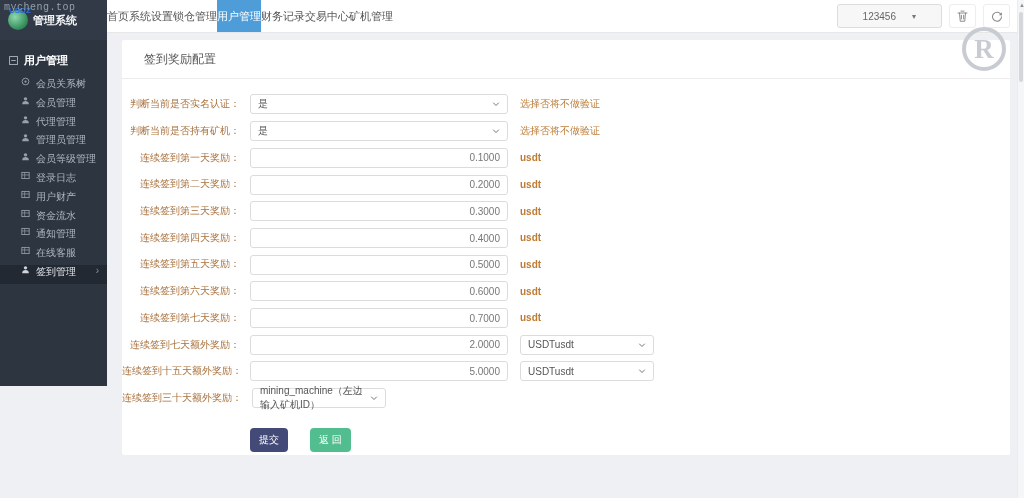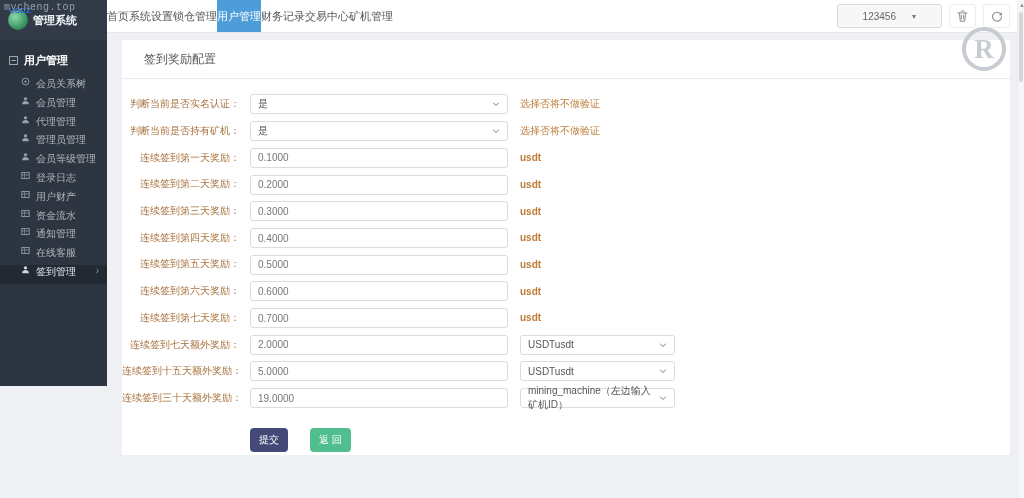--- a/index.html
+++ b/index.html
@@ -38,29 +38,29 @@
               color:#8a8a8a; display:flex; align-items:center; justify-content:center; cursor:pointer; }
   
   .main { position:absolute; left:107px; top:33px; right:0; bottom:0; background:#eef0f4; }
   .card { position:absolute; left:15px; right:14px; top:7px; height:415px; background:#fff; border-radius:2px; }
   .card-title { padding:11px 22px 10px; font-size:12px; color:#555; border-bottom:1px solid #ececec; }
   .rows { padding-top:12px; }
   .form-row { height:26.7px; display:flex; align-items:center; }
   .f-label { width:118px; flex:none; text-align:right; font-size:10px; color:#a8713d; white-space:nowrap; }
   .ctrl { margin-left:10px; width:258px; flex:none; }
   .txt-input { width:100%; height:20px; border:1px solid #dcdcdc; border-radius:3px;
-               font-size:10px; color:#777; padding:0 7px; outline:none; font-family:"Liberation Sans",sans-serif; }
+               font-size:10px; color:#777; padding:0 7px; outline:none; font-family:"Liberation Sans",sans-serif;text-align:right; }
   .sel { height:20px; border:1px solid #dcdcdc; border-radius:3px; background:#fff;
          display:flex; align-items:center; justify-content:space-between; padding:0 7px;
          font-size:10px; color:#555; cursor:pointer; }
   .sel .caret { color:#666; display:flex; }
   .right-col { margin-left:12px; font-size:10px; }
   .helper { color:#bd7c36;font-family:Liberation Serif, serif; }
   .unit { color:#bd7c36; font-weight:bold; }
-  .sel-small { width:155px; }
+  .sel-small { width:134px; }
   .btn-row { margin-top:17px; margin-left:128px; display:flex; gap:22px; }
   .btn { border:none; border-radius:4px; color:#fff; font-size:10px; padding:5px 9px; cursor:pointer;
          font-family:"Liberation Sans",sans-serif; }
   .btn-submit { background:#434a78; }
   .btn-back { background:#52bd8e; }
   
   .wm-domain { position:absolute; top:2px; left:4px; z-index:5; font-family:"Liberation Mono",monospace;
                font-size:10px; color:#93a0a8; letter-spacing:.5px; }
   .wm-r { position:absolute; left:962px; top:27px; width:44px; height:44px; z-index:6;
           border:4px solid #c8ccd2; border-radius:50%; color:#c8ccd2;
@@ -345,21 +345,20 @@
                 <svg width="8" height="8" viewBox="0 0 16 16">
                   <path d="M3 6l5 5 5-5" fill="none" stroke="currentColor" stroke-width="1.8" stroke-linecap="round"></path>
                 </svg>
               </span>
             </div>
           </span>
   </div>
 
   <div class="form-row">
     <span class="f-label">连续签到三十天额外奖励：</span>
-    <span class="ctrl"><input class="txt-input" type="text" value="19.0000" style=""></span>
     <span class="right-col">
             <div class="sel sel-small">
               <span>mining_machine（左边输入矿机ID）</span>
               <span class="caret">
                 <svg width="8" height="8" viewBox="0 0 16 16">
                   <path d="M3 6l5 5 5-5" fill="none" stroke="currentColor" stroke-width="1.8" stroke-linecap="round"></path>
                 </svg>
               </span>
             </div>
           </span>

